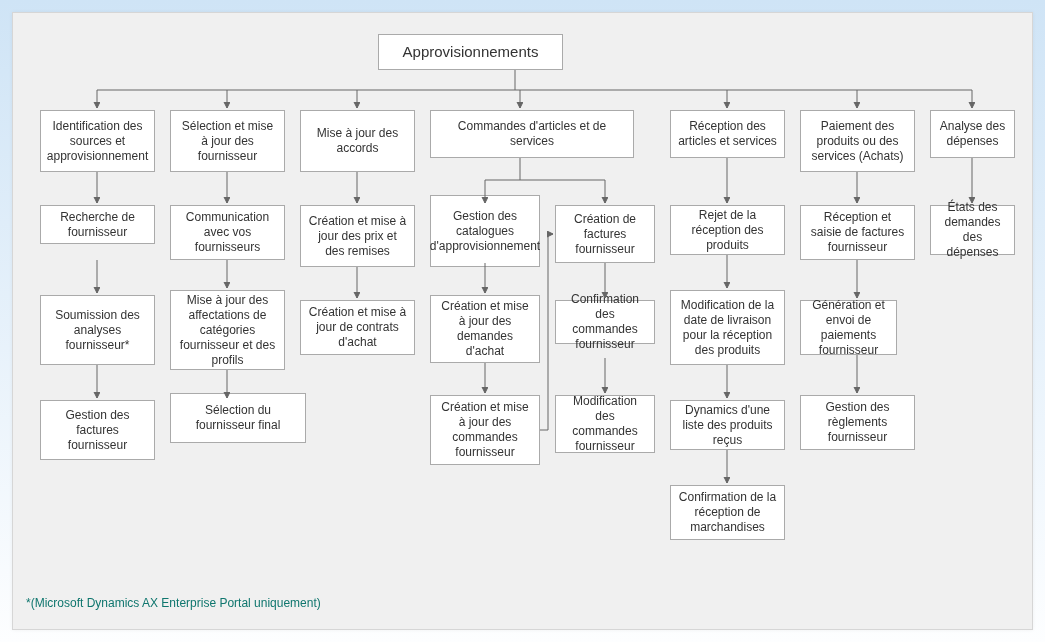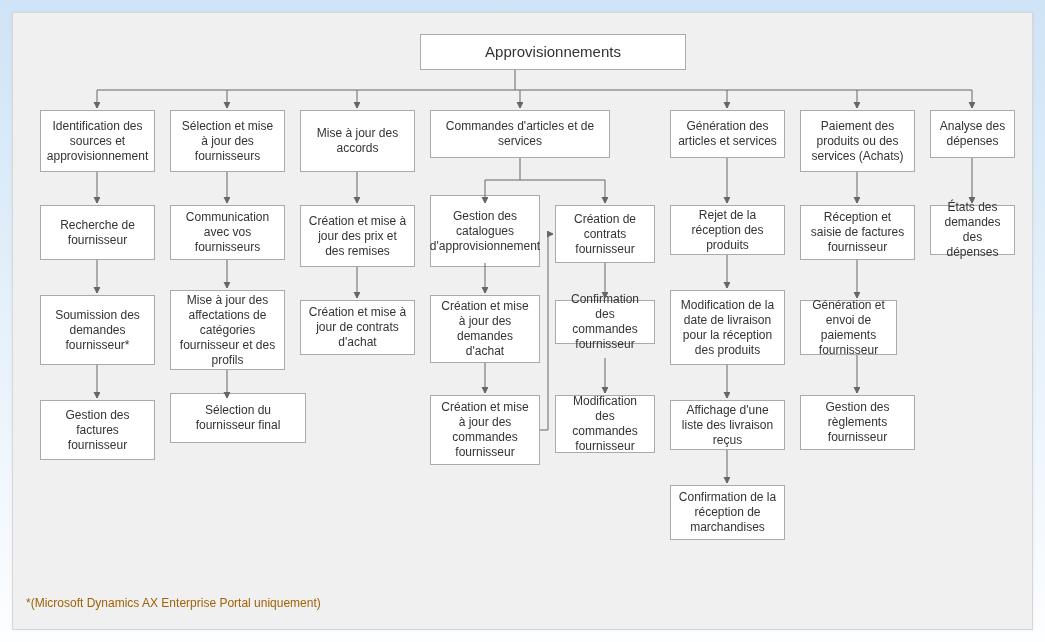--- a/index.html
+++ b/index.html
@@ -1,56 +1,56 @@
 <!DOCTYPE html>
 <html><head>
 <meta charset="utf-8">
 <style>
 html,body{margin:0;padding:0}
 body{width:1045px;height:642px;background:linear-gradient(to bottom,#cfe4f6,#fdfeff);font-family:"Segoe UI",Arial,sans-serif;color:#333;position:relative}
 .frame{position:absolute;left:12px;top:12px;right:12px;bottom:12px;background:#f0f0f0;border:1px solid #d6d6d6;box-shadow:0 0 4px rgba(0,0,0,.05)}
 .box{position:absolute;background:#fff;border:1px solid #aaa;display:flex;align-items:center;justify-content:center;text-align:center;padding:4px 6px;font-size:12px;line-height:1.25;box-sizing:border-box}
 .root{font-size:15px}
-.foot{position:absolute;left:26px;bottom:32px;font-size:12px;color:#a16207}
+.foot{position:absolute;left:26px;bottom:32px;font-size:12px;color:#0f766e}
 svg{position:absolute;inset:0;width:100%;height:100%;pointer-events:none}
 line,path{stroke:#666;stroke-width:1;fill:none}
 polygon{fill:#666;stroke:#666}
 </style>
 </head>
 <body>
 <div class="frame"></div>
 
-<div class="box root" style="left:420px;top:34px;width:266px;height:36px">Approvisionnements</div>
+<div class="box root" style="left:378px;top:34px;width:185px;height:36px">Approvisionnements</div>
 
 <div class="box" style="left:40px;top:110px;width:115px;height:62px">Identification des sources et approvisionnement</div>
-<div class="box" style="left:40px;top:205px;width:115px;height:55px">Recherche de fournisseur</div>
-<div class="box" style="left:40px;top:295px;width:115px;height:70px">Soumission des demandes fournisseur*</div>
+<div class="box" style="left:40px;top:205px;width:115px;height:39px">Recherche de fournisseur</div>
+<div class="box" style="left:40px;top:295px;width:115px;height:70px">Soumission des analyses fournisseur*</div>
 <div class="box" style="left:40px;top:400px;width:115px;height:60px">Gestion des factures fournisseur</div>
 
-<div class="box" style="left:170px;top:110px;width:115px;height:62px">Sélection et mise à jour des fournisseurs</div>
+<div class="box" style="left:170px;top:110px;width:115px;height:62px">Sélection et mise à jour des fournisseur</div>
 <div class="box" style="left:170px;top:205px;width:115px;height:55px">Communication avec vos fournisseurs</div>
 <div class="box" style="left:170px;top:290px;width:115px;height:80px">Mise à jour des affectations de catégories fournisseur et des profils</div>
 <div class="box" style="left:170px;top:393px;width:136px;height:50px">Sélection du fournisseur final</div>
 
 <div class="box" style="left:300px;top:110px;width:115px;height:62px">Mise à jour des accords</div>
 <div class="box" style="left:300px;top:205px;width:115px;height:62px">Création et mise à jour des prix et des remises</div>
 <div class="box" style="left:300px;top:300px;width:115px;height:55px">Création et mise à jour de contrats d'achat</div>
 
-<div class="box" style="left:430px;top:110px;width:180px;height:48px">Commandes d'articles et de services</div>
+<div class="box" style="left:430px;top:110px;width:204px;height:48px">Commandes d'articles et de services</div>
 <div class="box" style="left:430px;top:195px;width:110px;height:72px;font-size:12px">Gestion des catalogues d'approvisionnement</div>
 <div class="box" style="left:430px;top:295px;width:110px;height:68px">Création et mise à jour des demandes d'achat</div>
 <div class="box" style="left:430px;top:395px;width:110px;height:70px">Création et mise à jour des commandes fournisseur</div>
-<div class="box" style="left:555px;top:205px;width:100px;height:58px">Création de contrats fournisseur</div>
+<div class="box" style="left:555px;top:205px;width:100px;height:58px">Création de factures fournisseur</div>
 <div class="box" style="left:555px;top:300px;width:100px;height:44px">Confirmation des commandes fournisseur</div>
 <div class="box" style="left:555px;top:395px;width:100px;height:58px">Modification des commandes fournisseur</div>
 
-<div class="box" style="left:670px;top:110px;width:115px;height:48px">Génération des articles et services</div>
+<div class="box" style="left:670px;top:110px;width:115px;height:48px">Réception des articles et services</div>
 <div class="box" style="left:670px;top:205px;width:115px;height:50px">Rejet de la réception des produits</div>
 <div class="box" style="left:670px;top:290px;width:115px;height:75px">Modification de la date de livraison pour la réception des produits</div>
-<div class="box" style="left:670px;top:400px;width:115px;height:50px">Affichage d'une liste des livraison reçus</div>
+<div class="box" style="left:670px;top:400px;width:115px;height:50px">Dynamics d'une liste des produits reçus</div>
 <div class="box" style="left:670px;top:485px;width:115px;height:55px">Confirmation de la réception de marchandises</div>
 
 <div class="box" style="left:800px;top:110px;width:115px;height:62px">Paiement des produits ou des services (Achats)</div>
 <div class="box" style="left:800px;top:205px;width:115px;height:55px">Réception et saisie de factures fournisseur</div>
 <div class="box" style="left:800px;top:300px;width:97px;height:55px">Génération et envoi de paiements fournisseur</div>
 <div class="box" style="left:800px;top:395px;width:115px;height:55px">Gestion des règlements fournisseur</div>
 
 <div class="box" style="left:930px;top:110px;width:85px;height:48px">Analyse des dépenses</div>
 <div class="box" style="left:930px;top:205px;width:85px;height:50px">États des demandes des dépenses</div>
 

